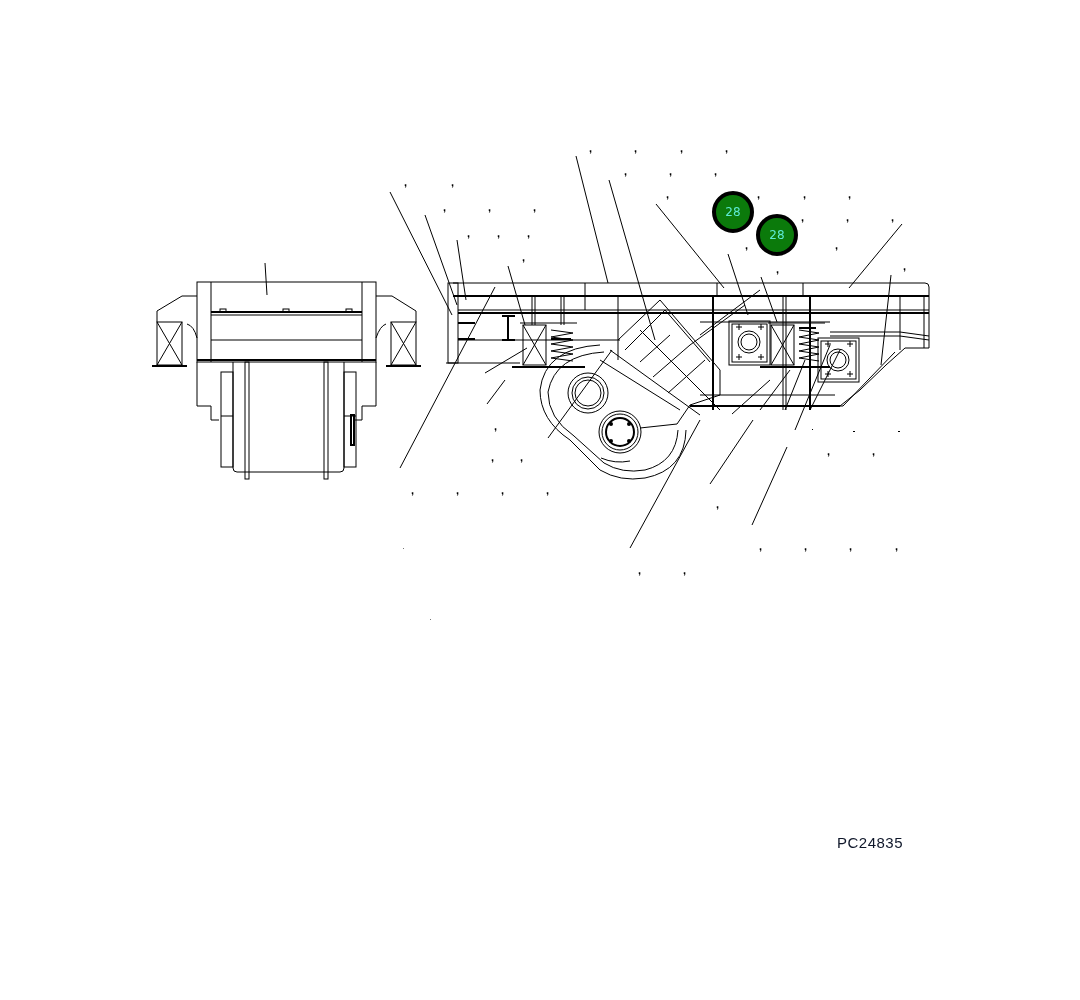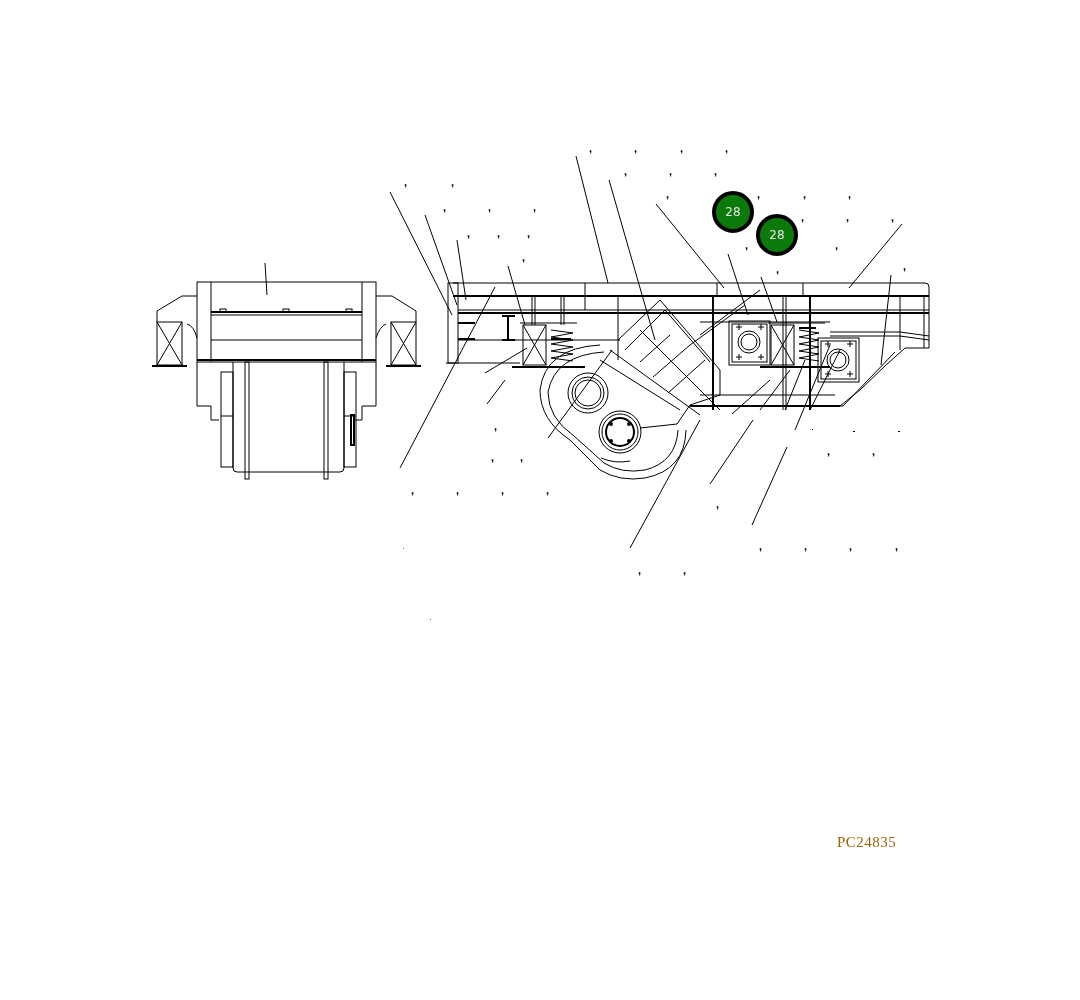--- a/index.html
+++ b/index.html
@@ -3,27 +3,27 @@
 <meta charset="utf-8">
 <style>
   html, body { margin: 0; padding: 0; background: #ffffff; }
   body { width: 1080px; height: 1000px; position: relative; overflow: hidden;
          font-family: "Liberation Sans", sans-serif; }
   #canvas { position: absolute; left: 0; top: 0; width: 1080px; height: 1000px; }
   .ln { stroke: #000; stroke-width: 1; fill: none; }
   .lnb { stroke: #000; stroke-width: 2; fill: none; }
   .tick { font-family: "Liberation Sans", sans-serif; font-size: 11px; font-weight: bold; fill: #000; }
   .callout { position: absolute; width: 34px; height: 34px; border-radius: 50%;
-             background: #0b7a0b; border: 4px solid #000; color: #e5e5e5;
+             background: #0b7a0b; border: 4px solid #000; color: #5eead4;
              font-family: "DejaVu Sans", sans-serif; font-size: 12px;
              display: flex; align-items: center; justify-content: center;
              box-sizing: content-box; cursor: pointer; }
   .drawing-id { position: absolute; left: 837px; top: 834px;
-                font-family: Liberation Serif, serif; font-size: 15px;
-                letter-spacing: 0.5px; color: #a16207; }
+                font-family: Liberation Sans, sans-serif; font-size: 15px;
+                letter-spacing: 0.5px; color: #0f172a; }
 </style>
 </head>
 <body>
 
 <svg id="canvas" viewBox="0 0 1080 1000" xmlns="http://www.w3.org/2000/svg">
 
   <g>
 
     <rect class="ln" x="197" y="282" width="179" height="80"></rect>
     <line class="ln" x1="211" y1="282" x2="211" y2="362"></line>

